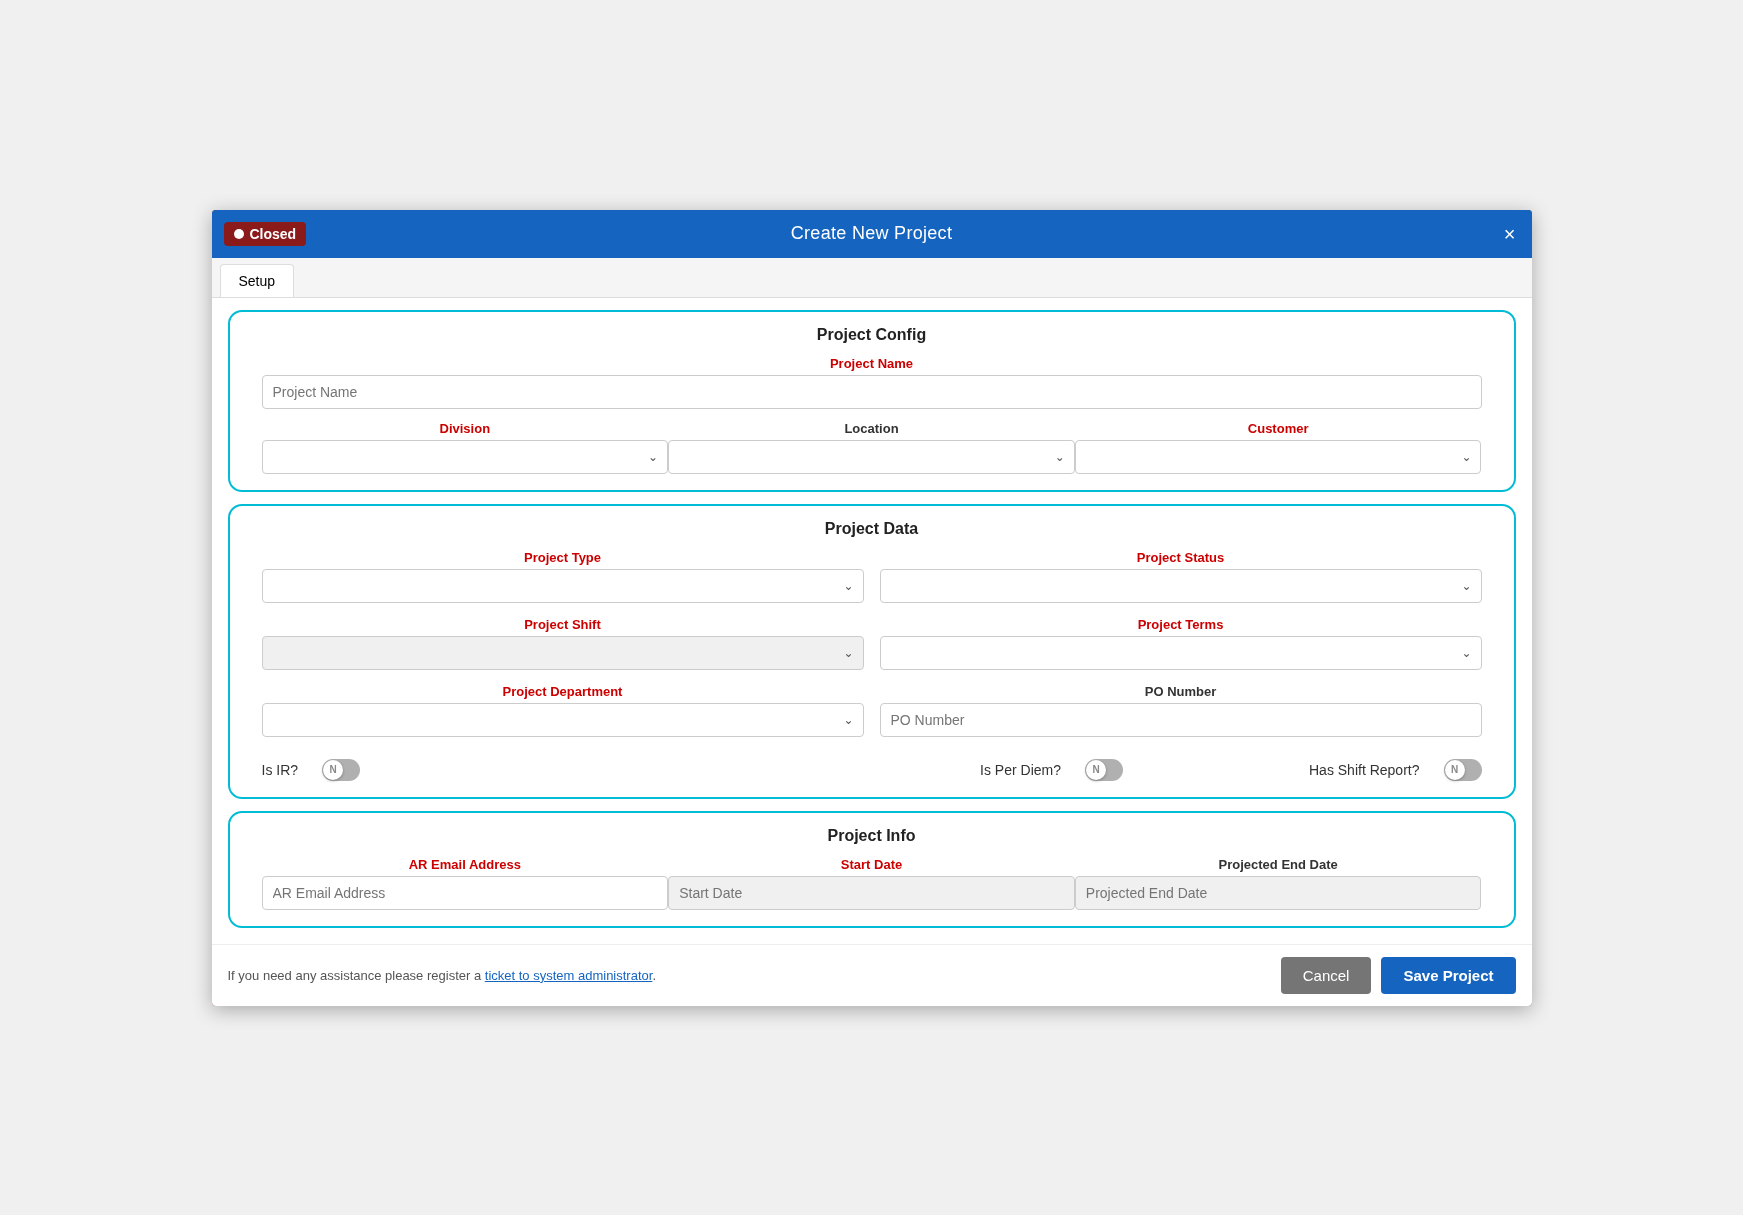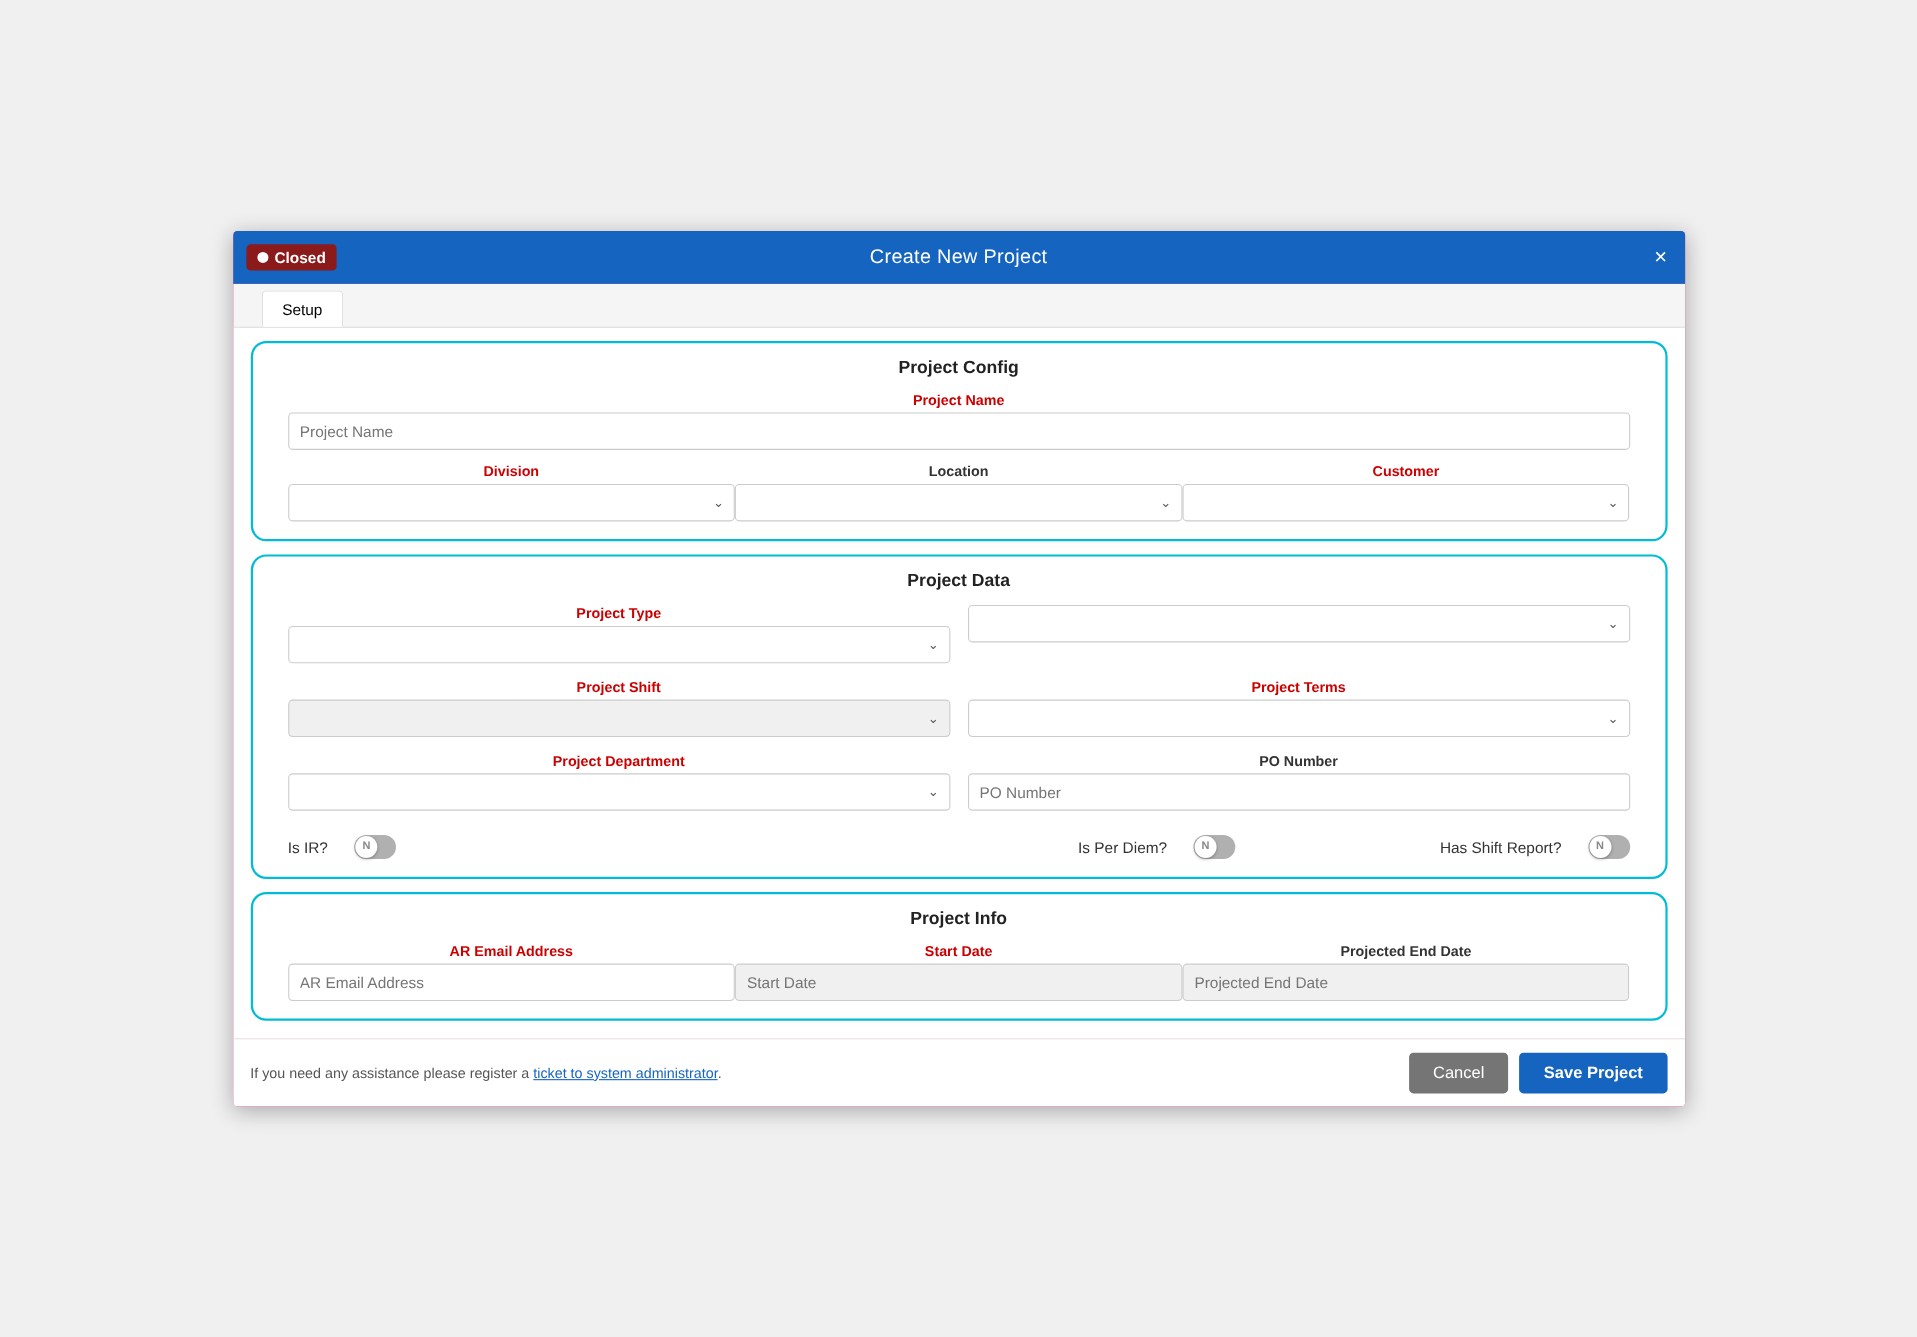--- a/index.html
+++ b/index.html
@@ -6,21 +6,21 @@
     body {
       font-family: Arial, sans-serif;
       background: #f0f0f0;
       display: flex;
       justify-content: center;
       align-items: center;
       min-height: 100vh;
     }
     .modal {
       width: 1320px;
-      background: #ec4899;
+      background: #7f1d1d;
       border-radius: 4px;
       overflow: hidden;
       box-shadow: 0 4px 20px rgba(0,0,0,0.3);
     }
     .modal-header {
       background: #1565c0;
       color: #fff;
       display: flex;
       align-items: center;
       justify-content: center;
@@ -74,21 +74,21 @@
       padding: 0 0 0 0;
     }
     .tab {
       display: inline-block;
       padding: 8px 18px;
       font-size: 14px;
       cursor: pointer;
       border: 1px solid #ddd;
       border-bottom: none;
       background: #fff;
-      margin-left: 26px;
+      margin-left: 8px;
       margin-top: 6px;
       border-radius: 4px 4px 0 0;
     }
     .modal-body {
       padding: 12px 16px 16px 16px;
       background: #fff;
       display: flex;
       flex-direction: column;
       gap: 12px;
     }
@@ -321,20 +321,21 @@
         <div>
           <div class="field-label required">Project Type</div>
           <div class="select-wrapper">
             <select>
               <option value=""></option>
             </select>
             <span class="select-arrow">⌄</span>
           </div>
         </div>
         <div>
+          <div class="field-label required">Project Status</div>
           <div class="select-wrapper">
             <select>
               <option value=""></option>
             </select>
             <span class="select-arrow">⌄</span>
           </div>
         </div>
       </div>
 
       <div class="row-2" style="margin-bottom: 14px;">

